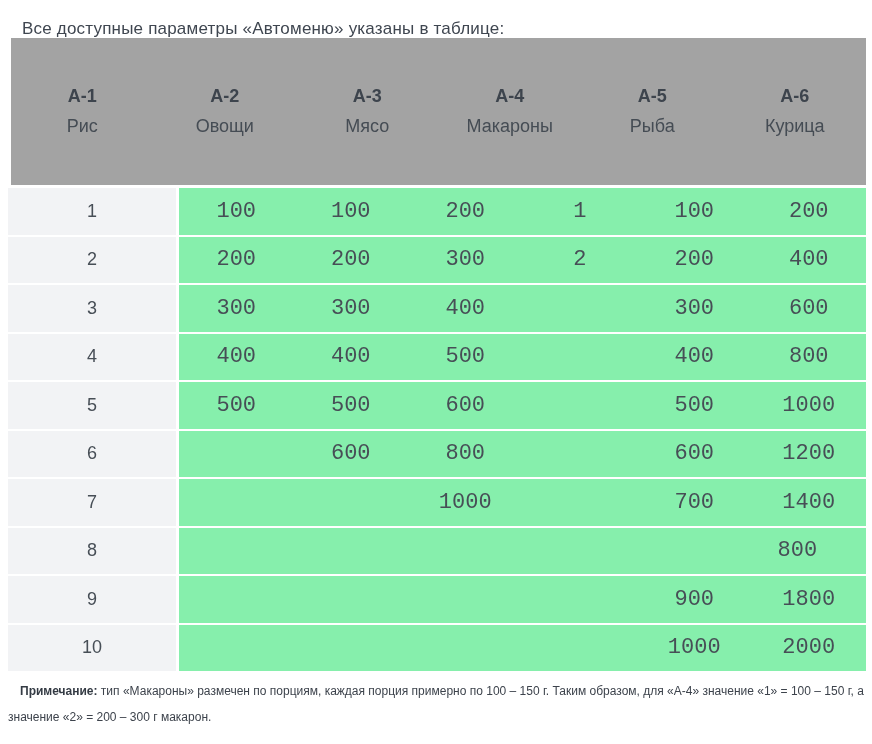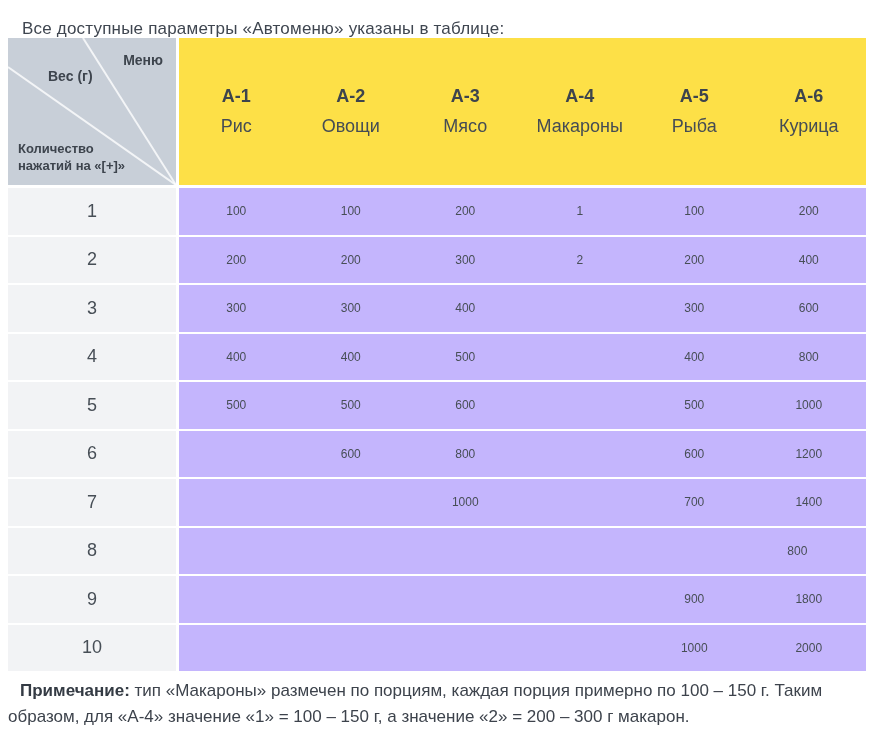--- a/index.html
+++ b/index.html
@@ -26,58 +26,49 @@
   }
   .weight-lbl {
     position:absolute; top:30px; left:40px;
     font-size:14px; font-weight:600; color:#3d444d;
   }
   .presses-lbl {
     position:absolute; left:10px; bottom:11px;
     font-size:13px; font-weight:600; color:#3d444d; line-height:1.32;
   }
   .vgap { width:3px; flex:none; background:#ffffff; }
-  .hcols { flex:1; background:#fde047; display:flex; }
+  .hcols { flex:1; background:#a3a3a3; display:flex; }
   .hcol { flex:1; display:flex; flex-direction:column; align-items:center; justify-content:center; }
   .code  { font-weight:700; font-size:18px; color:#3d444d; }
   .cname { font-size:18px; color:#454c54; margin-top:9px; }
   .tbody { margin-top:3px; }
   .trow { display:flex; height:46.5px; margin-bottom:2px; }
   .rlabel {
     width:168px; flex:none; background:#f2f3f5;
     display:flex; align-items:center; justify-content:center;
     font-size:18px; color:#474e56;
   }
   .tcell {
-    flex:1; background:#c4b5fd;
+    flex:1; background:#86efac;
     display:flex; align-items:center; justify-content:center;
-    font-size:12px; color:#474e56;
+    font-size:22px; color:#474e56;font-family:Liberation Mono, monospace;
   }
   .note {
     position:absolute; left:8px; top:678px; width:858px;
-    font-size:17px; line-height:26px; color:#3d434c; text-indent:12px;
+    font-size:12px; line-height:26px; color:#3d434c; text-indent:12px;
   }
   .note b { font-weight:700; color:#343b44; }
 </style>
 </head>
 <body>
 
 <div class="title">Все доступные параметры «Автоменю» указаны в таблице:</div>
 
 <div class="table">
   <div class="thead">
-    <div class="corner">
-      <svg class="diag" viewBox="0 0 168 147" preserveAspectRatio="none">
-        <line x1="75" y1="0" x2="168" y2="147"></line>
-        <line x1="0" y1="29" x2="168" y2="147"></line>
-      </svg>
-      <span class="menu-lbl">Меню</span>
-      <span class="weight-lbl">Вес (г)</span>
-      <span class="presses-lbl"><span>Количество</span><br><span>нажатий на «[+]»</span></span>
-    </div>
     <div class="vgap"></div>
     <div class="hcols" id="hcols">
         <div class="hcol">
           <div class="code">А-1</div>
           <div class="cname">Рис</div>
         </div>
         <div class="hcol">
           <div class="code">А-2</div>
           <div class="cname">Овощи</div>
         </div>

